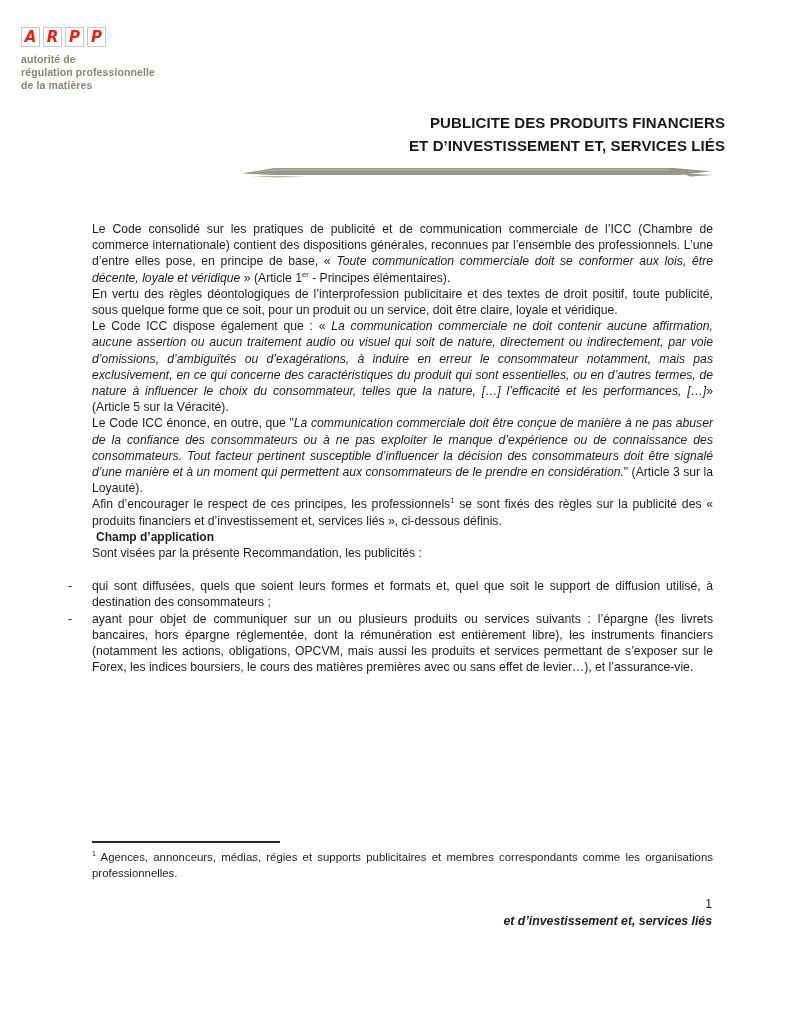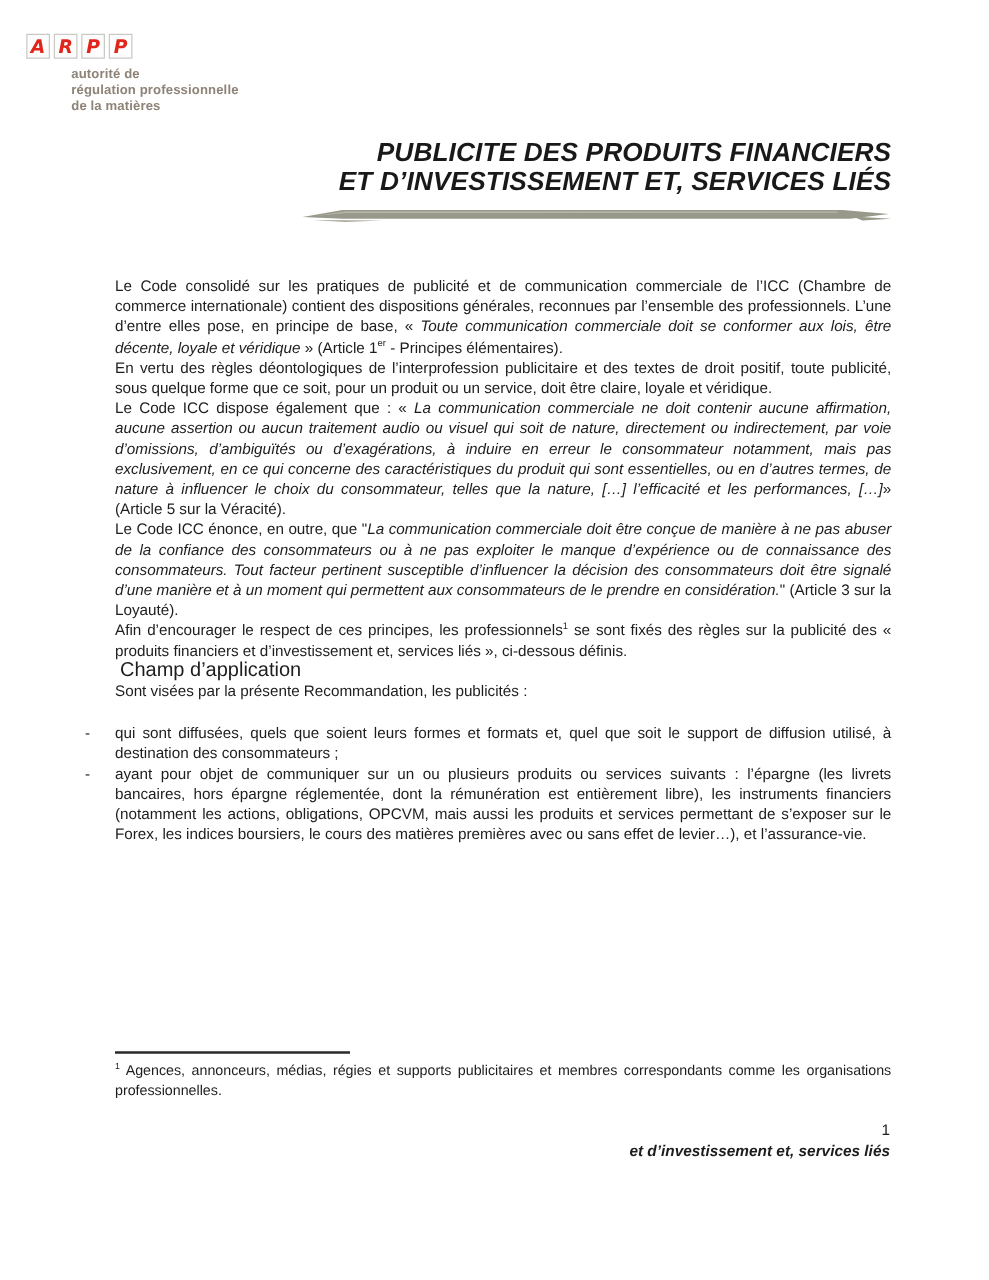--- a/index.html
+++ b/index.html
@@ -38,48 +38,47 @@
     font-weight:bold;font-style:italic;
     font-size:15px;line-height:1;
     font-family:"DejaVu Sans", sans-serif;
   }
   .logo-tagline{
     margin-top:6px;
     font-size:10.5px;line-height:13px;
     color:var(--logo-gray);
     font-weight:bold;
     letter-spacing:0.1px;
-    margin-left:36px;
   }
   
   .doc-title{
-    position:absolute;right:78px;top:111px;
+    position:absolute;right:66px;top:111px;
     text-align:right;
-    font-size:21px;font-weight:bold;font-style:italic;
+    font-size:15px;font-weight:bold;
     line-height:23px;
     color:#191919;
     letter-spacing:0.1px;
   }
   
   .divider{position:absolute;left:242px;top:164px;width:471px;height:18px;}
   .div-main{fill:var(--divider-main);}
   .div-hi{fill:var(--divider-hi);}
   .div-shadow{fill:var(--divider-shadow);}
   
   .content{
     position:absolute;left:92px;top:221px;width:621px;
     font-size:12.2px;line-height:16.2px;
     text-align:justify;
   }
   .content p{margin:0;}
   .para5{margin-top:27px;}
   .section-heading{
     margin-top:18px;
-    font-weight:normal;
-    font-size:16px;
+    font-weight:bold;
+    font-size:12px;
     padding-left:4px;
     text-align:left;
   }
   .intro{margin-top:21px;text-align:left;}
   .bullets{margin-top:17px;}
   .bullet{display:flex;}
   .bullet-marker{
     flex:0 0 24px;
     margin-left:-24px;
     text-align:left;

